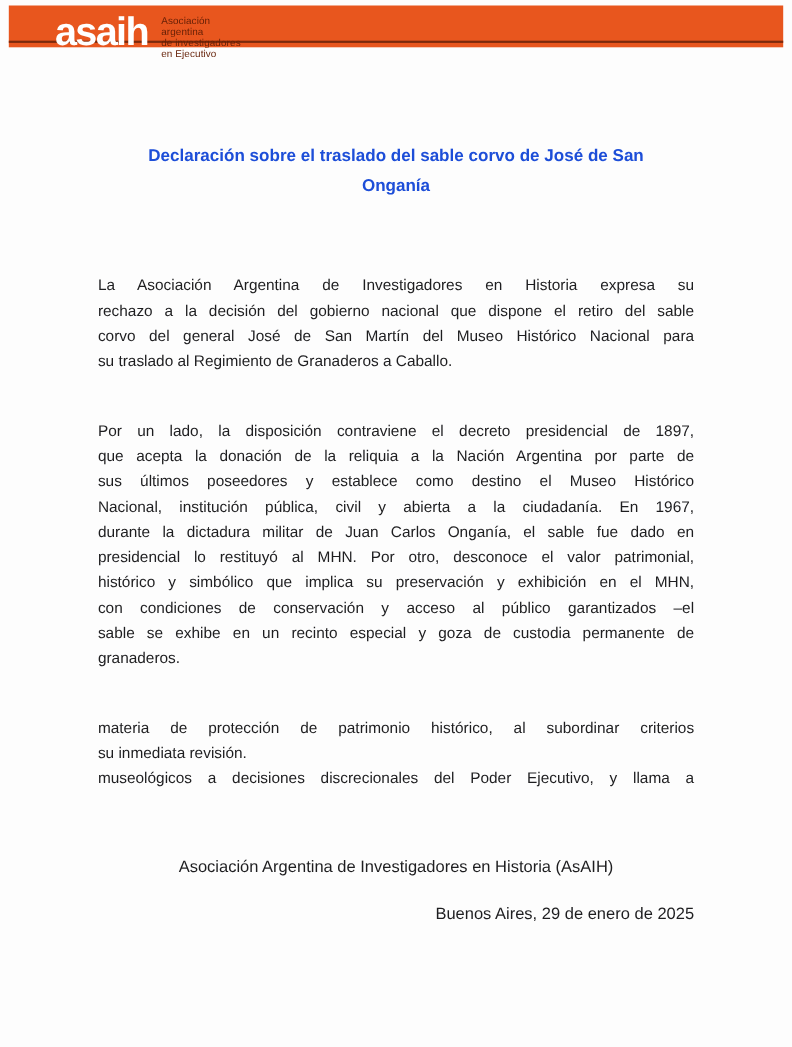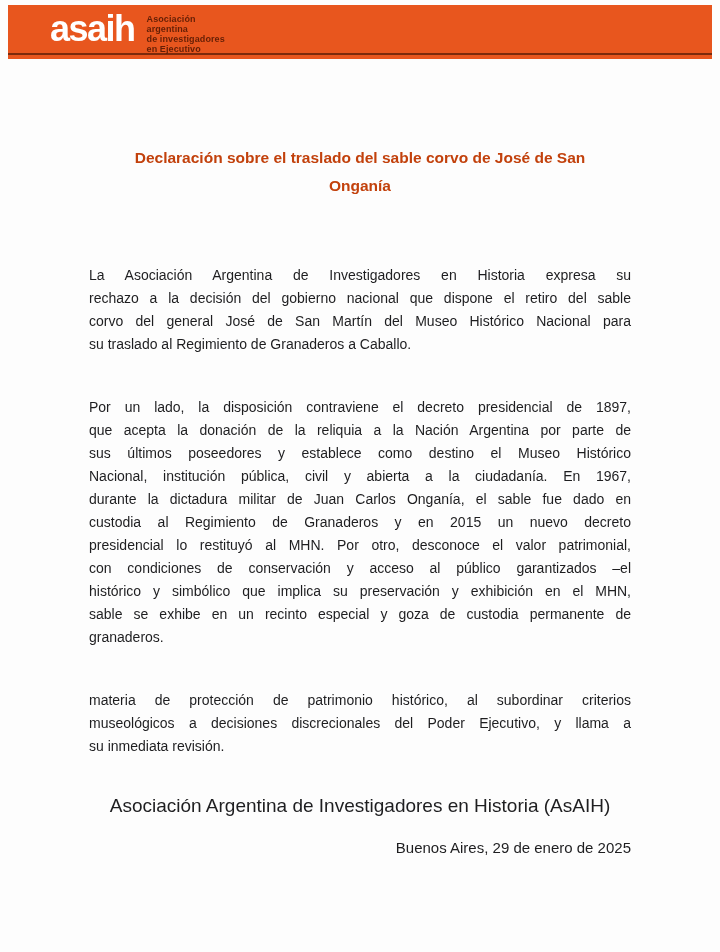--- a/index.html
+++ b/index.html
@@ -16,37 +16,37 @@
     position: relative;
   }
 
   
   .banner {
     margin: 5px 8px 0 8px;
     background: #e8561e;
   }
   .banner-content {
     box-sizing: border-box;
-    height: 48px;
+    height: 32px;
     padding: 3px 0 0 42px;
     display: flex;
     align-items: flex-start;
   }
   .logo-word {
     font-size: 36px;
     font-weight: bold;
     color: #ffffff;
     line-height: 42px;
     letter-spacing: -1.5px;
   }
   .logo-sub {
     margin-left: 12px;
     padding-top: 6px;
     font-size: 9px;
-    font-weight: bold;
+    font-weight: normal;
     line-height: 10px;
     color: #641f06;
     letter-spacing: 0.1px;
   }
   .banner-rule {
     height: 2px;
     background: #7c2a0c;
   }
   .banner-strip {
     height: 4px;
@@ -56,40 +56,40 @@
   .doc {
     margin: 0 89px;
     width: 542px;
   }
   .title {
     margin-top: 85px;
     font-size: 15.5px;
     font-weight: bold;
     line-height: 28px;
     text-align: center;
-    color: #c2410c;
+    color: #1d4ed8;
   }
   .paragraphs {
     margin-top: 64px;
   }
   .paragraph + .paragraph {
     margin-top: 40px;
   }
   .line {
     font-size: 14px;
     line-height: 23px;
     text-align: justify;
     text-align-last: justify;
   }
   .line.last {
     text-align-last: left;
   }
   .signature {
-    margin-top: 36px;
-    font-size: 19px;
+    margin-top: 58px;
+    font-size: 15px;
     line-height: 23px;
     text-align: center;
   }
   .dateline {
     margin-top: 19px;
     font-size: 15px;
     line-height: 23px;
     text-align: right;
   }
 </style>
@@ -123,31 +123,30 @@
         <div class="line">rechazo a la decisión del gobierno nacional que dispone el retiro del sable</div>
         <div class="line">corvo del general José de San Martín del Museo Histórico Nacional para</div>
         <div class="line last">su traslado al Regimiento de Granaderos a Caballo.</div>
       </div>
       <div class="paragraph">
         <div class="line">Por un lado, la disposición contraviene el decreto presidencial de 1897,</div>
         <div class="line">que acepta la donación de la reliquia a la Nación Argentina por parte de</div>
         <div class="line">sus últimos poseedores y establece como destino el Museo Histórico</div>
         <div class="line">Nacional, institución pública, civil y abierta a la ciudadanía. En 1967,</div>
         <div class="line">durante la dictadura militar de Juan Carlos Onganía, el sable fue dado en</div>
-        <div class="line">custodia al Regimiento de Granaderos y en 2015 un nuevo decreto</div>
         <div class="line">presidencial lo restituyó al MHN. Por otro, desconoce el valor patrimonial,</div>
+        <div class="line">histórico y simbólico que implica su preservación y exhibición en el MHN,</div>
         <div class="line">con condiciones de conservación y acceso al público garantizados –el</div>
-        <div class="line">histórico y simbólico que implica su preservación y exhibición en el MHN,</div>
         <div class="line">sable se exhibe en un recinto especial y goza de custodia permanente de</div>
         <div class="line last">granaderos.</div>
       </div>
       <div class="paragraph">
         <div class="line">materia de protección de patrimonio histórico, al subordinar criterios</div>
+        <div class="line last">su inmediata revisión.</div>
         <div class="line">museológicos a decisiones discrecionales del Poder Ejecutivo, y llama a</div>
-        <div class="line last">su inmediata revisión.</div>
       </div>
     </div>
 
   <div class="signature">Asociación Argentina de Investigadores en Historia (AsAIH)</div>
 
   <div class="dateline">Buenos Aires, 29 de enero de 2025</div>
 
 </div>
 
 </body></html>

